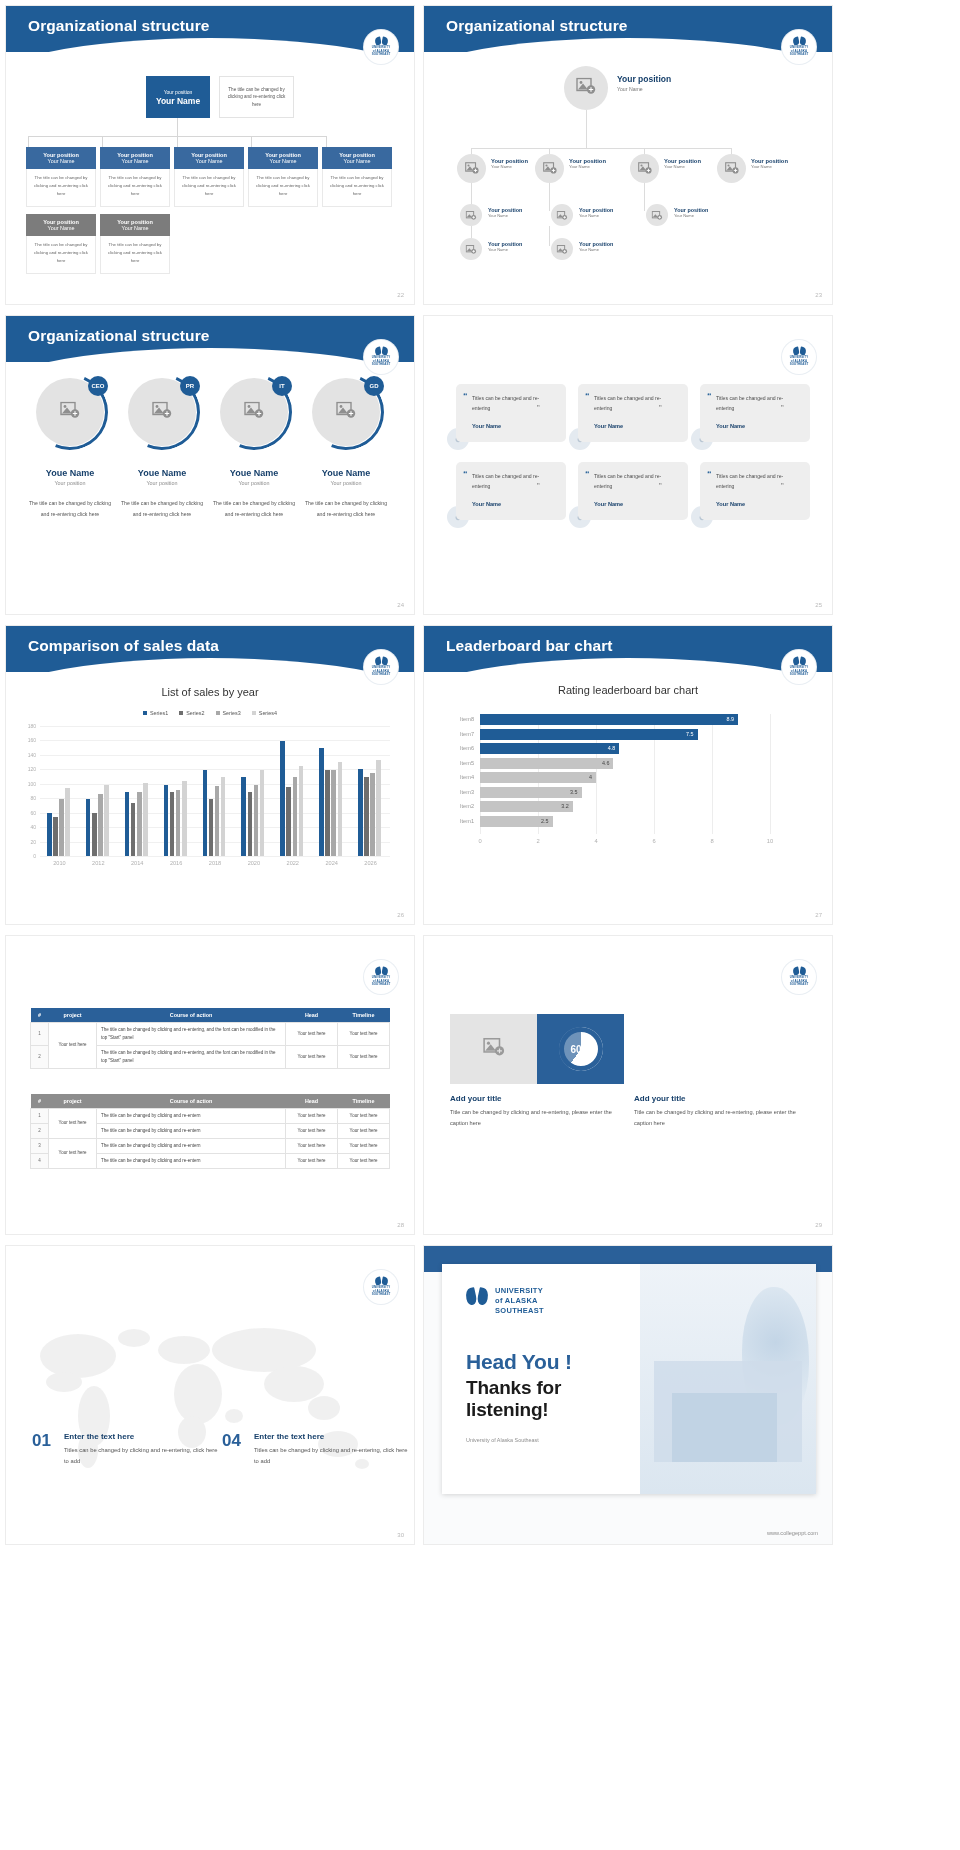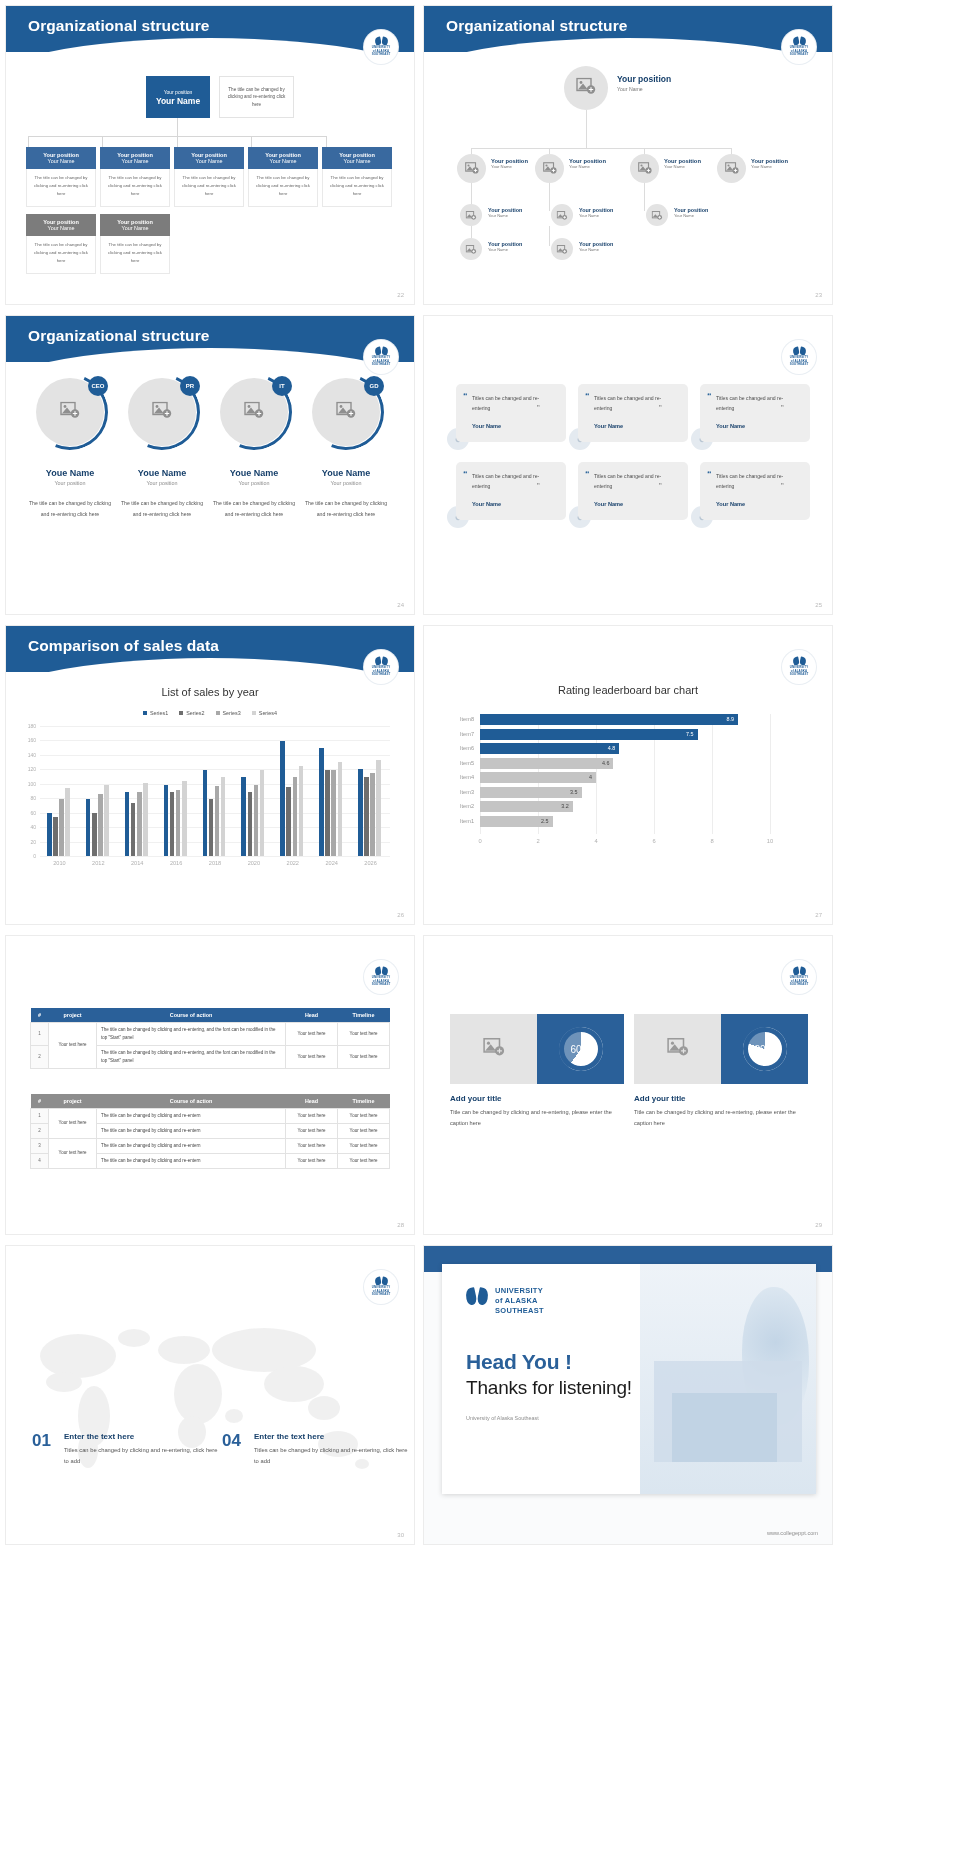--- a/index.html
+++ b/index.html
@@ -174,21 +174,21 @@
   .s28 td.lead{ text-align:center; background:#fafafa; color:#6e6e6e; }
 
   
   .s29 .blk{ position:absolute; top:78px; width:174px; height:70px; display:flex;}
   .s29 .imgpane{ width:50%; background:#e4e4e4; position:relative;}
   .s29 .pct{ width:50%; background:#2a6099; position:relative;}
   .s29 .donut{
     position:absolute; left:50%; top:50%; transform:translate(-50%,-50%);
     width:44px;height:44px; border-radius:50%;
     display:flex;align-items:center;justify-content:center;
-    color:#fff; font-size:10px; font-weight:normal;
+    color:#fff; font-size:10px; font-weight:bold;
   }
   .s29 .ttl{ position:absolute; font-size:8px; font-weight:bold; color:#17406b; }
   .s29 .cap{ position:absolute; font-size:5.6px; color:#555; line-height:1.9;
              width:174px;}
 
   
   .s30 .map{ position:absolute; left:0; top:52px; width:410px; height:200px;
              opacity:.5; }
   .s30 .num{ position:absolute; font-size:17px; font-weight:bold; color:#2a6099;}
   .s30 .h{ position:absolute; font-size:8px; font-weight:bold; color:#17406b;}
@@ -207,21 +207,21 @@
   .s31 .ulogo{ display:flex; align-items:flex-start; gap:7px; }
   .s31 .ubird{ width:22px;height:17px;position:relative; flex:none; margin-top:2px;}
   .s31 .ubird:before,.s31 .ubird:after{
     content:"";position:absolute;top:0;width:10px;height:17px;background:#1f5c96;}
   .s31 .ubird:before{left:0;border-radius:65% 10% 50% 45%;transform:rotate(-12deg);}
   .s31 .ubird:after{right:0;border-radius:10% 65% 45% 50%;transform:rotate(12deg);}
   .s31 .utxt{ font-size:7.5px; color:#1f5c96; font-weight:bold; line-height:1.35;
               letter-spacing:.3px;}
   .s31 .ty{ font-size:21px; font-weight:bold; color:#2a6099; margin-top:34px;
             letter-spacing:-.2px;}
-  .s31 .tl{ font-size:19px; font-weight:normal; color:#1b1b1b; margin-top:3px;
+  .s31 .tl{ font-size:19px; font-weight:bold; color:#1b1b1b; margin-top:3px;
             letter-spacing:-.2px;}
   .s31 .sub{ font-size:5.4px; color:#8f8f8f; margin-top:16px;}
   .s31 .bldg{ position:absolute; left:8%; bottom:14%; width:84%; height:44%;
               background:#cfdcea; opacity:.85;}
   .s31 .bldg2{ position:absolute; left:18%; bottom:14%; width:60%; height:30%;
                background:#bdd0e2; opacity:.8;}
   .s31 .tree{ position:absolute; right:4%; top:10%; width:38%; height:60%;
               background:radial-gradient(circle at 50% 40%, #c3d5e6 0%, #dfe9f2 70%);
               border-radius:46% 52% 44% 50%;}
   .s31 .foot{ position:absolute; right:14px; bottom:8px; font-size:5.6px;
@@ -710,20 +710,24 @@
           <div class="bar" style="height: 79.4444px; background: rgb(110, 110, 110);"></div>
           <div class="bar" style="height: 83.0556px; background: rgb(168, 168, 168);"></div>
           <div class="bar" style="height: 96.0556px; background: rgb(211, 211, 211);"></div>
         </div>
         <div class="xt" style="left: 330.556px;">2026</div>
       </div>
     <div class="pnum">26</div>
   </div>
 
   <div class="slide s27">
+    <div class="banner">
+      <h1>Leaderboard bar chart</h1>
+      <div class="curve"></div>
+    </div>
     <div class="logo">
       <div class="bird"></div>
       <div class="ltxt">UNIVERSITY</div>
       <div class="ltxt">of ALASKA</div>
       <div class="ltxt">SOUTHEAST</div>
     </div>
     <div class="ctitle">Rating leaderboard bar chart</div>
     <div class="lb" id="s27-plot">
         <div class="vgl" style="left: 0px;"></div>
         <div class="xt" style="left: 0px;">0</div>
@@ -887,36 +891,20 @@
       </div>
       <div class="pct">
         <div class="donut" id="donut0" style="background: conic-gradient(rgb(255, 255, 255) 0deg, rgb(255, 255, 255) 216deg, rgba(255, 255, 255, 0.32) 216deg, rgba(255, 255, 255, 0.32) 360deg); box-shadow: rgb(42, 96, 153) 0px 0px 0px 5px inset;">
           <span>60%</span>
         </div>
       </div>
     </div>
     <div class="ttl" style="left:26px;top:158px;">Add your title</div>
     <div class="cap" style="left:26px;top:171px;">Title can be changed by clicking and re-entering, please enter the caption here</div>
 
-    <div class="blk" style="left:210px;">
-      <div class="imgpane">
-        <span class="ic" style="position:absolute;left:50%;top:50%;transform:translate(-50%,-50%);"><svg width="22" height="19" viewBox="0 0 20 17">
-              <rect x="1" y="1" width="14" height="12" fill="none" stroke="#9a9a9a" stroke-width="1.4"></rect>
-              <circle cx="5" cy="5" r="1.4" fill="#9a9a9a"></circle>
-              <path d="M2 12 L7 6 L11 11 L13 9 L14 12Z" fill="#9a9a9a"></path>
-              <circle cx="15" cy="12" r="4.2" fill="#9a9a9a"></circle>
-              <path d="M15 9.8v4.4M12.8 12h4.4" stroke="#e4e4e4" stroke-width="1.1"></path>
-            </svg></span>
-      </div>
-      <div class="pct">
-        <div class="donut" id="donut1" style="background: conic-gradient(rgb(255, 255, 255) 0deg, rgb(255, 255, 255) 288deg, rgba(255, 255, 255, 0.32) 288deg, rgba(255, 255, 255, 0.32) 360deg); box-shadow: rgb(42, 96, 153) 0px 0px 0px 5px inset;">
-          <span>80%</span>
-        </div>
-      </div>
-    </div>
     <div class="ttl" style="left:210px;top:158px;">Add your title</div>
     <div class="cap" style="left:210px;top:171px;">Title can be changed by clicking and re-entering, please enter the caption here</div>
 
     <div class="pnum">29</div>
   </div>
 
   <div class="slide s30">
     <div class="logo">
       <div class="bird"></div>
       <div class="ltxt">UNIVERSITY</div>

